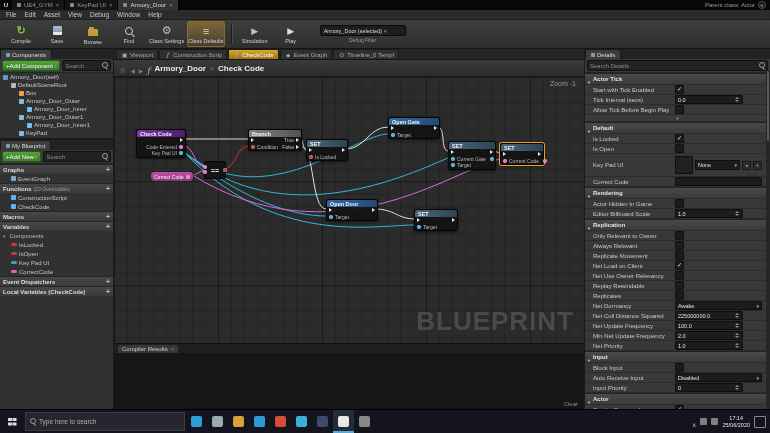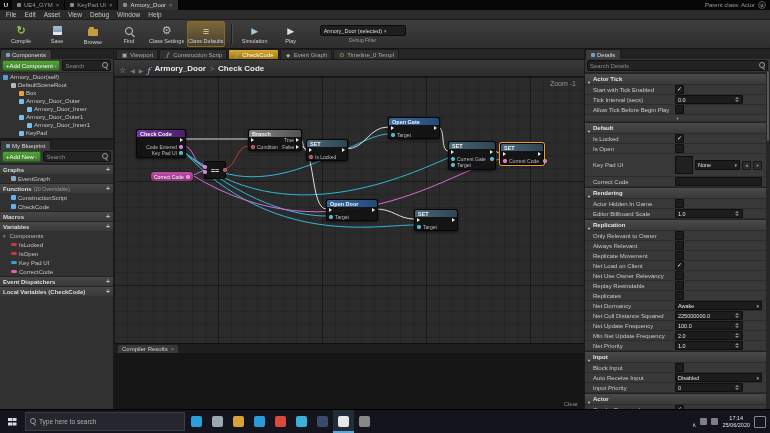--- a/index.html
+++ b/index.html
@@ -662,20 +662,21 @@
               <span class="pex"></span>
             </div>
           <div class="prow">
               <span class="pin" style="background:#30b8d8"></span>
               <span class="pl">Target</span>
               <span class="grow"></span>
             </div>
         </div>
 
         <div class="zoom-label">Zoom -1</div>
+        <div class="watermark">BLUEPRINT</div>
       </div>
 
       <div id="compiler">
         <div class="cr-tabs">
           <div class="cr-tab">
             <span>Compiler Results</span>
             <span class="i-x"></span>
           </div>
         </div>
         <div class="cr-body">

